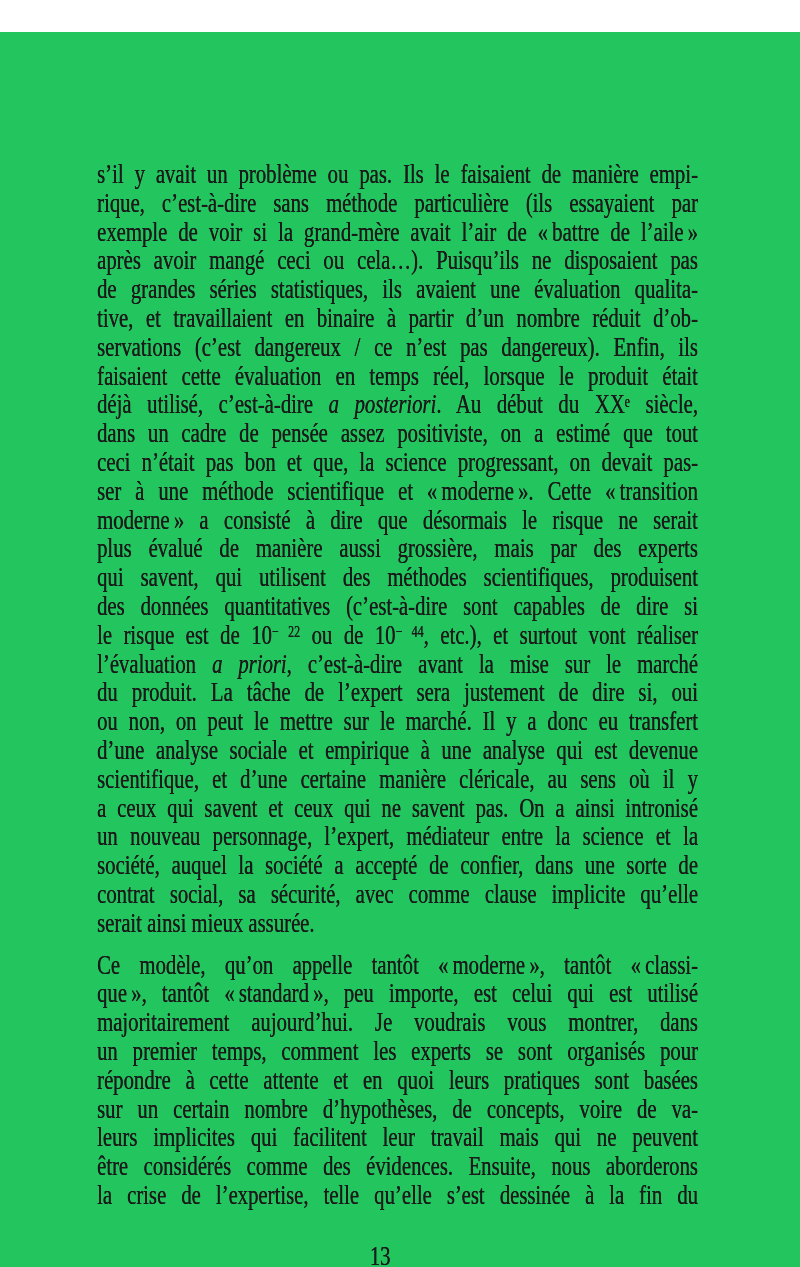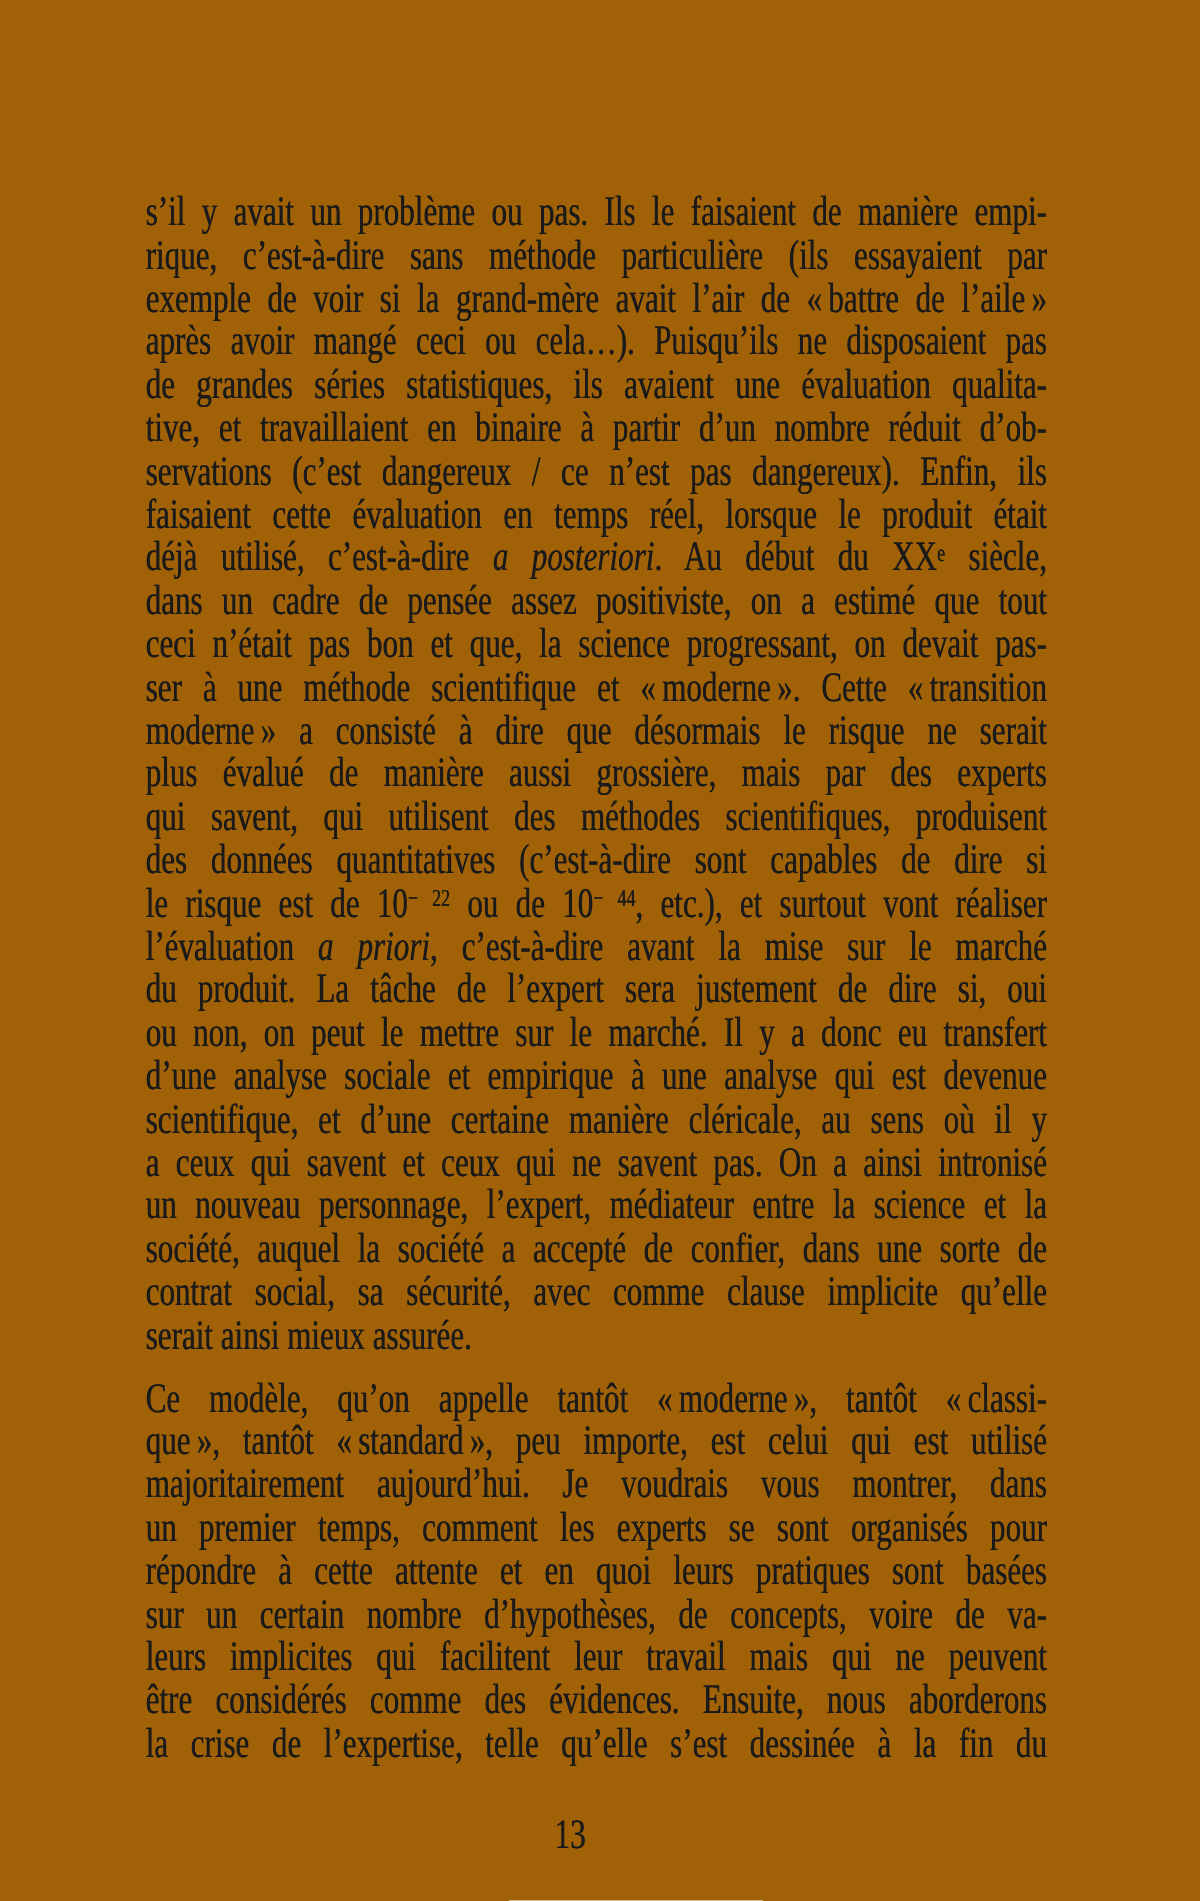--- a/index.html
+++ b/index.html
@@ -11,21 +11,22 @@
     width: 800px;
     height: 1267px;
     position: relative;
     overflow: hidden;
     font-family: "Liberation Serif", "DejaVu Serif", serif;
     color: #1a1a1a;
   }
   .page {
     position: absolute;
     inset: 0;
-    background: #a16207;
+    background: #22c55e;
+    margin-top: 32px;
   }
   .text-block {
     position: absolute;
     left: 97px;
     top: 128px;
     width: 812px;              
     transform: scaleX(0.74);   
     transform-origin: 0 0;
     font-size: 28px;
     line-height: 28.8px;

